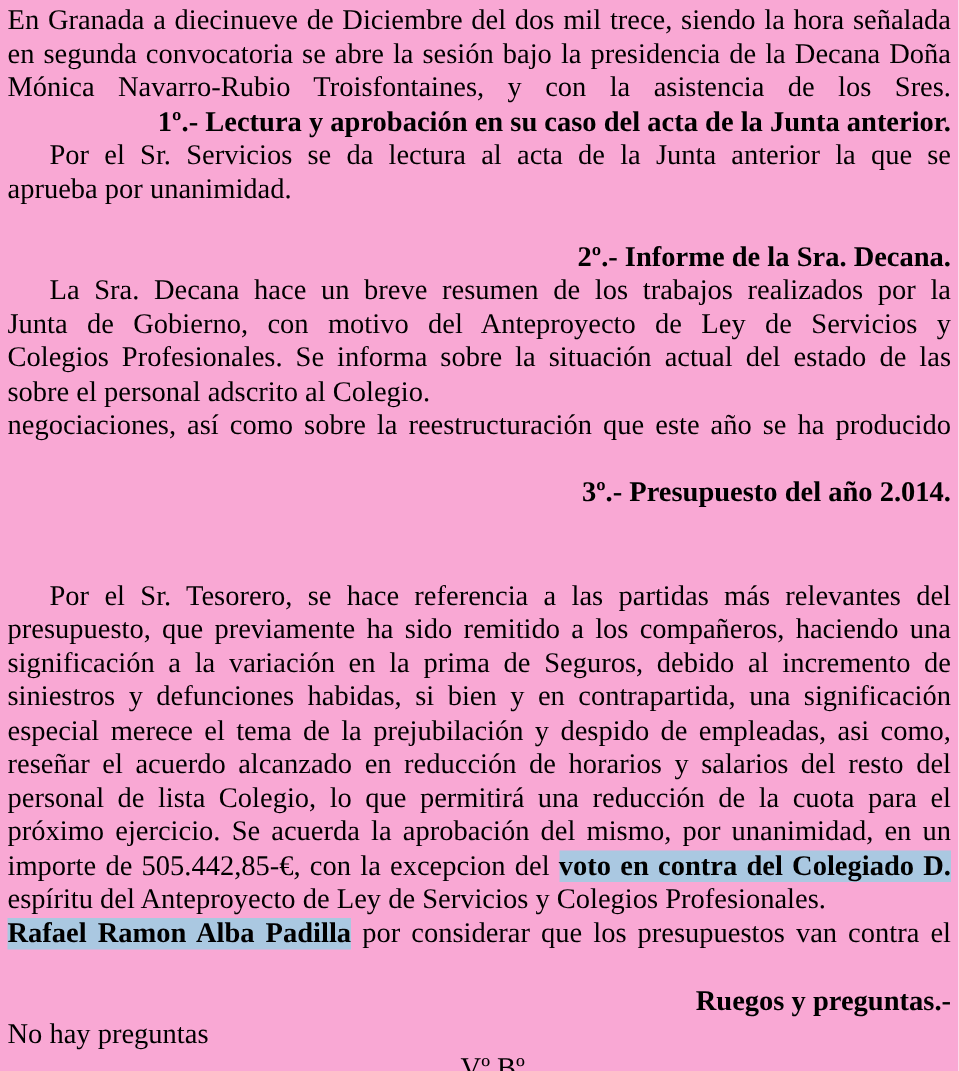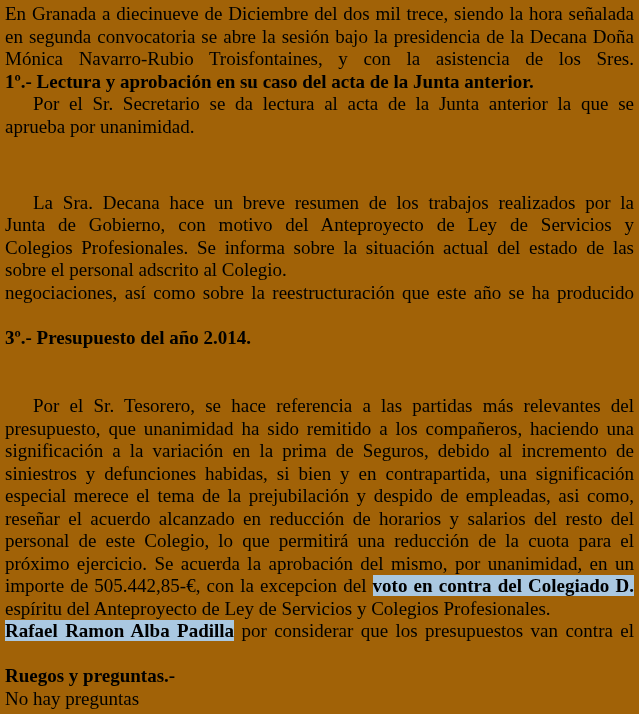--- a/index.html
+++ b/index.html
@@ -4,41 +4,41 @@
 <style>
   html, body {
     margin: 0;
     padding: 0;
     background: #ffffff;
   }
   .page {
     position: relative;
     width: 639px;
     height: 714px;
-    background: #a16207;
+    background: #f9a8d4;
     overflow: hidden;
     box-sizing: border-box;
   }
   .doc {
     position: absolute;
     top: 3px;
     left: 5px;
     right: 5px;
     font-family: "Liberation Serif", "DejaVu Serif", serif;
     font-size: 19px;
     line-height: 22.5px;
     color: #000000;
     -webkit-font-smoothing: antialiased;
   }
   .line {
     min-height: 22.5px;
     position: relative;
     white-space: normal;
   }
-  .line.bold { font-weight: bold; }
+  .line.bold { font-weight: bold; text-align: right; }
   .line.just {
     text-align: justify;
     text-align-last: justify;
     text-justify: inter-word;
   }
   .hl {
     background-color: var(--hl, #aac8e1);
     font-weight: bold;
   }
   .cols span.right-sign {
@@ -49,37 +49,38 @@
 </style>
 </head>
 <body style="background: rgb(255, 255, 255);">
 
 <div class="page">
   <div class="doc" style="color: rgb(0, 0, 0);">
       <div class="line just">En Granada a diecinueve de Diciembre del dos mil trece, siendo la hora señalada</div>
       <div class="line just">en segunda convocatoria se abre la sesión bajo la presidencia de la Decana Doña</div>
       <div class="line just">Mónica Navarro-Rubio Troisfontaines, y con la asistencia de los Sres.</div>
       <div class="line bold">1º.- Lectura y aprobación en su caso del acta de la Junta anterior.</div>
-      <div class="line just" style="padding-left: 28px;">Por el Sr. Secretario se da lectura al acta de la Junta anterior la que se</div>
+      <div class="line just" style="padding-left: 28px;">Por el Sr. Servicios se da lectura al acta de la Junta anterior la que se</div>
       <div class="line">aprueba por unanimidad.</div>
       <div class="line">&nbsp;</div>
-      <div class="line just" style="padding-left: 28px; margin-top: 31px;">La Sra. Decana hace un breve resumen de los trabajos realizados por la</div>
+      <div class="line bold">2º.- Informe de la Sra. Decana.</div>
+      <div class="line just" style="padding-left: 28px;">La Sra. Decana hace un breve resumen de los trabajos realizados por la</div>
       <div class="line just">Junta de Gobierno, con motivo  del Anteproyecto de Ley de Servicios y</div>
       <div class="line just">Colegios Profesionales. Se informa sobre la situación actual del estado de las</div>
       <div class="line">sobre el personal adscrito al Colegio.</div>
       <div class="line just">negociaciones, así como sobre la reestructuración que este año se ha producido</div>
       <div class="line">&nbsp;</div>
       <div class="line bold">3º.- Presupuesto del año 2.014.</div>
       <div class="line just" style="padding-left: 28px; margin-top: 46px;">Por el Sr. Tesorero, se hace referencia a las partidas más relevantes del</div>
-      <div class="line just">presupuesto, que unanimidad ha sido remitido a los compañeros, haciendo  una</div>
+      <div class="line just">presupuesto, que previamente ha sido remitido a los compañeros, haciendo  una</div>
       <div class="line just">significación a la variación en la prima de  Seguros, debido al incremento de</div>
       <div class="line just">siniestros y defunciones habidas, si bien y en contrapartida, una significación</div>
       <div class="line just">especial merece el tema de la prejubilación y despido de empleadas, asi como,</div>
       <div class="line just">reseñar el acuerdo alcanzado en reducción de horarios y salarios del resto del</div>
-      <div class="line just">personal de este Colegio, lo que permitirá  una reducción de la cuota para el</div>
+      <div class="line just">personal de lista Colegio, lo que permitirá  una reducción de la cuota para el</div>
       <div class="line just">próximo ejercicio.  Se acuerda la aprobación del mismo, por unanimidad, en un</div>
       <div class="line just"><span>importe de 505.442,85-€,  con la excepcion del </span><span class="hl">voto en contra del Colegiado D.</span></div>
       <div class="line">espíritu del Anteproyecto de Ley de Servicios y Colegios Profesionales.</div>
       <div class="line just"><span class="hl">Rafael Ramon Alba Padilla</span><span> por considerar que los presupuestos van contra el</span></div>
       <div class="line">&nbsp;</div>
       <div class="line bold">Ruegos y preguntas.-</div>
       <div class="line">No hay preguntas</div>
       <div class="line" style="padding-left: 18px; text-align: center;">Vº.Bº</div>
       <div class="line cols"><span>LA DECANA</span><span class="right-sign">EL SECRETARIO</span></div>
     </div>

